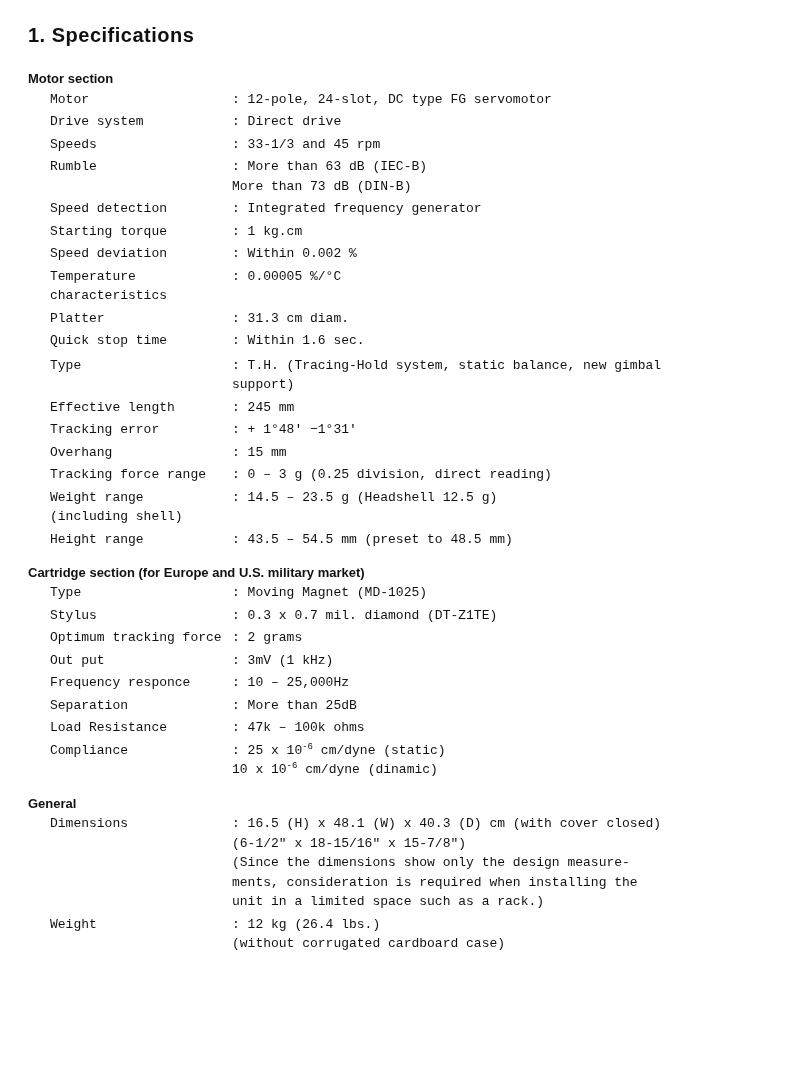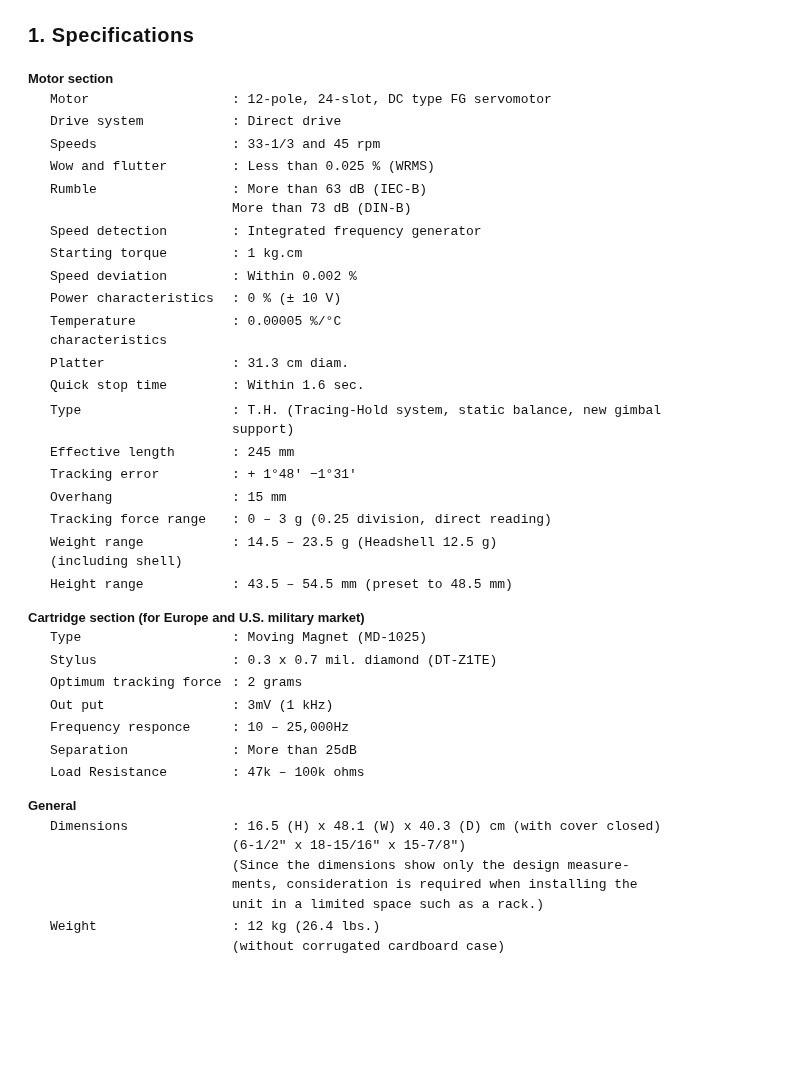--- a/index.html
+++ b/index.html
@@ -59,42 +59,34 @@
     </tr>
         <tr>
       <td class="label">Drive system</td>
       <td class="value">: Direct drive</td>
     </tr>
         <tr>
       <td class="label">Speeds</td>
       <td class="value">: 33-1/3 and 45 rpm</td>
     </tr>
         <tr>
-      <td class="label">Wow and flutter</td>
-      <td class="value">: Less than 0.025 % (WRMS)</td>
-    </tr>
-        <tr>
       <td class="label">Rumble</td>
       <td class="value">: More than 63 dB (IEC-B)<br>More than 73 dB (DIN-B)</td>
     </tr>
         <tr>
       <td class="label">Speed detection</td>
       <td class="value">: Integrated frequency generator</td>
     </tr>
         <tr>
       <td class="label">Starting torque</td>
       <td class="value">: 1 kg.cm</td>
     </tr>
         <tr>
       <td class="label">Speed deviation</td>
       <td class="value">: Within 0.002 %</td>
-    </tr>
-        <tr>
-      <td class="label">Power characteristics</td>
-      <td class="value">: 0 % (± 10 V)</td>
     </tr>
         <tr>
       <td class="label">Temperature characteristics</td>
       <td class="value">: 0.00005 %/°C</td>
     </tr>
         <tr>
       <td class="label">Platter</td>
       <td class="value">: 31.3 cm diam.</td>
     </tr>
         <tr>
@@ -165,20 +157,24 @@
       <td class="value">: 10 – 25,000Hz</td>
     </tr>
         <tr>
       <td class="label">Separation</td>
       <td class="value">: More than 25dB</td>
     </tr>
         <tr>
       <td class="label">Load Resistance</td>
       <td class="value">: 47k – 100k ohms</td>
     </tr>
+        <tr>
+      <td class="label">Compliance</td>
+      <td class="value">: 25 x 10<sup>-6</sup> cm/dyne (static)<br>10 x 10<sup>-6</sup> cm/dyne (dinamic)</td>
+    </tr>
       </tbody>
   </table>
 </div>
 
 <div>
   <div class="section-title">General</div>
   <table class="spec-table">
     <tbody id="general-rows">
         <tr>
       <td class="label">Dimensions</td>

